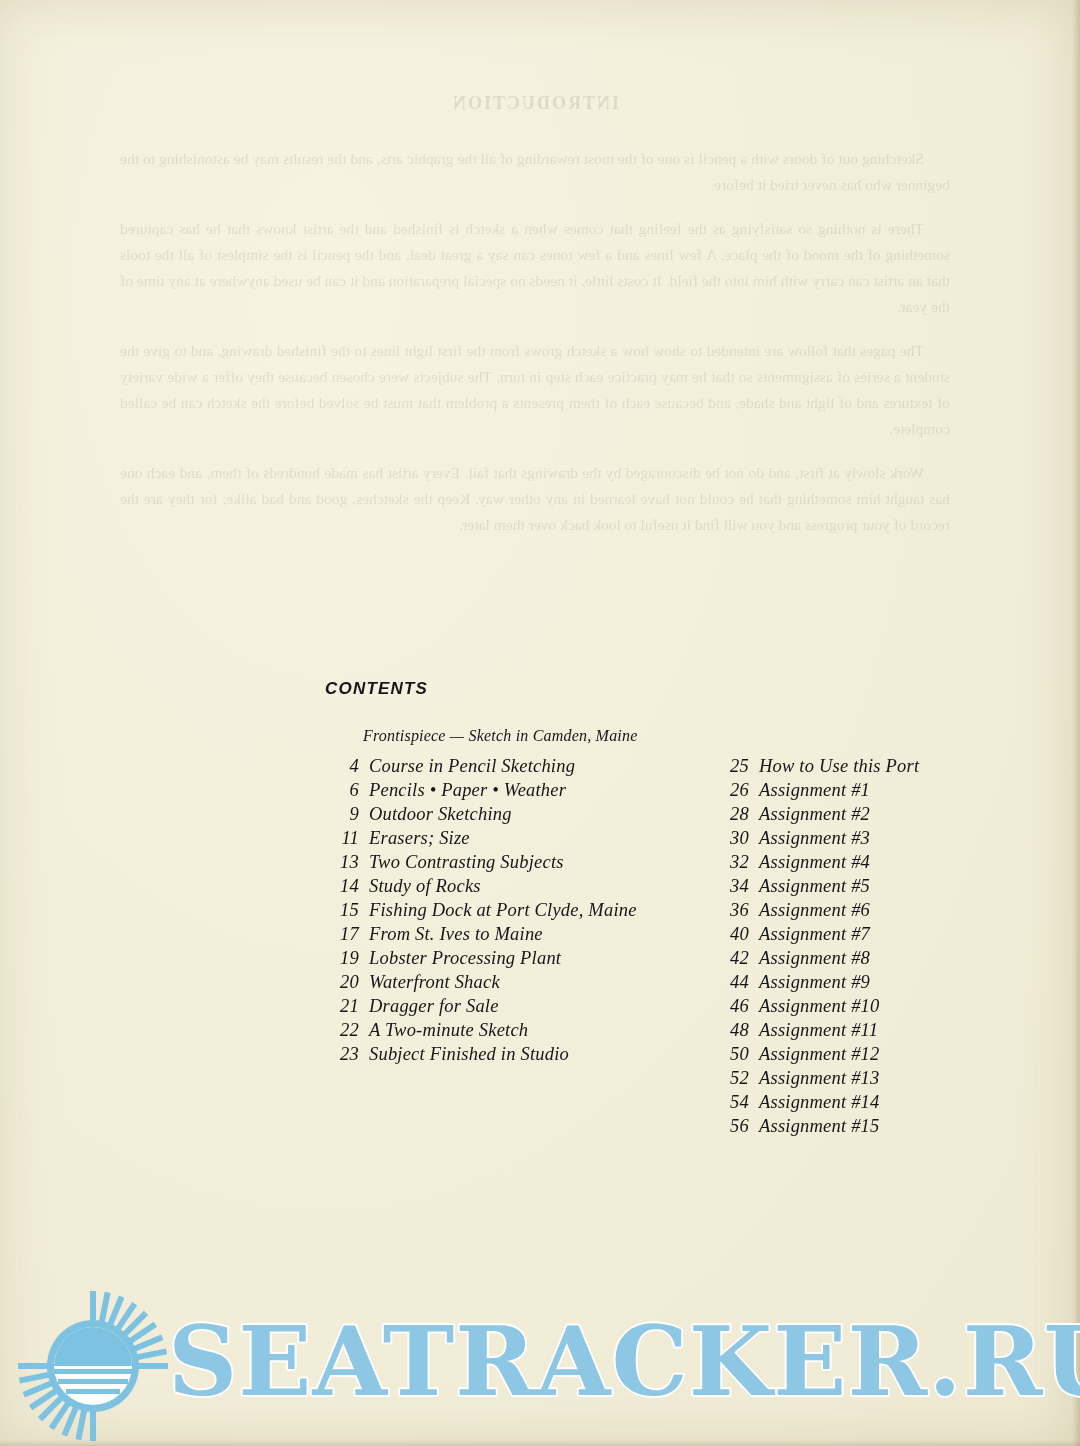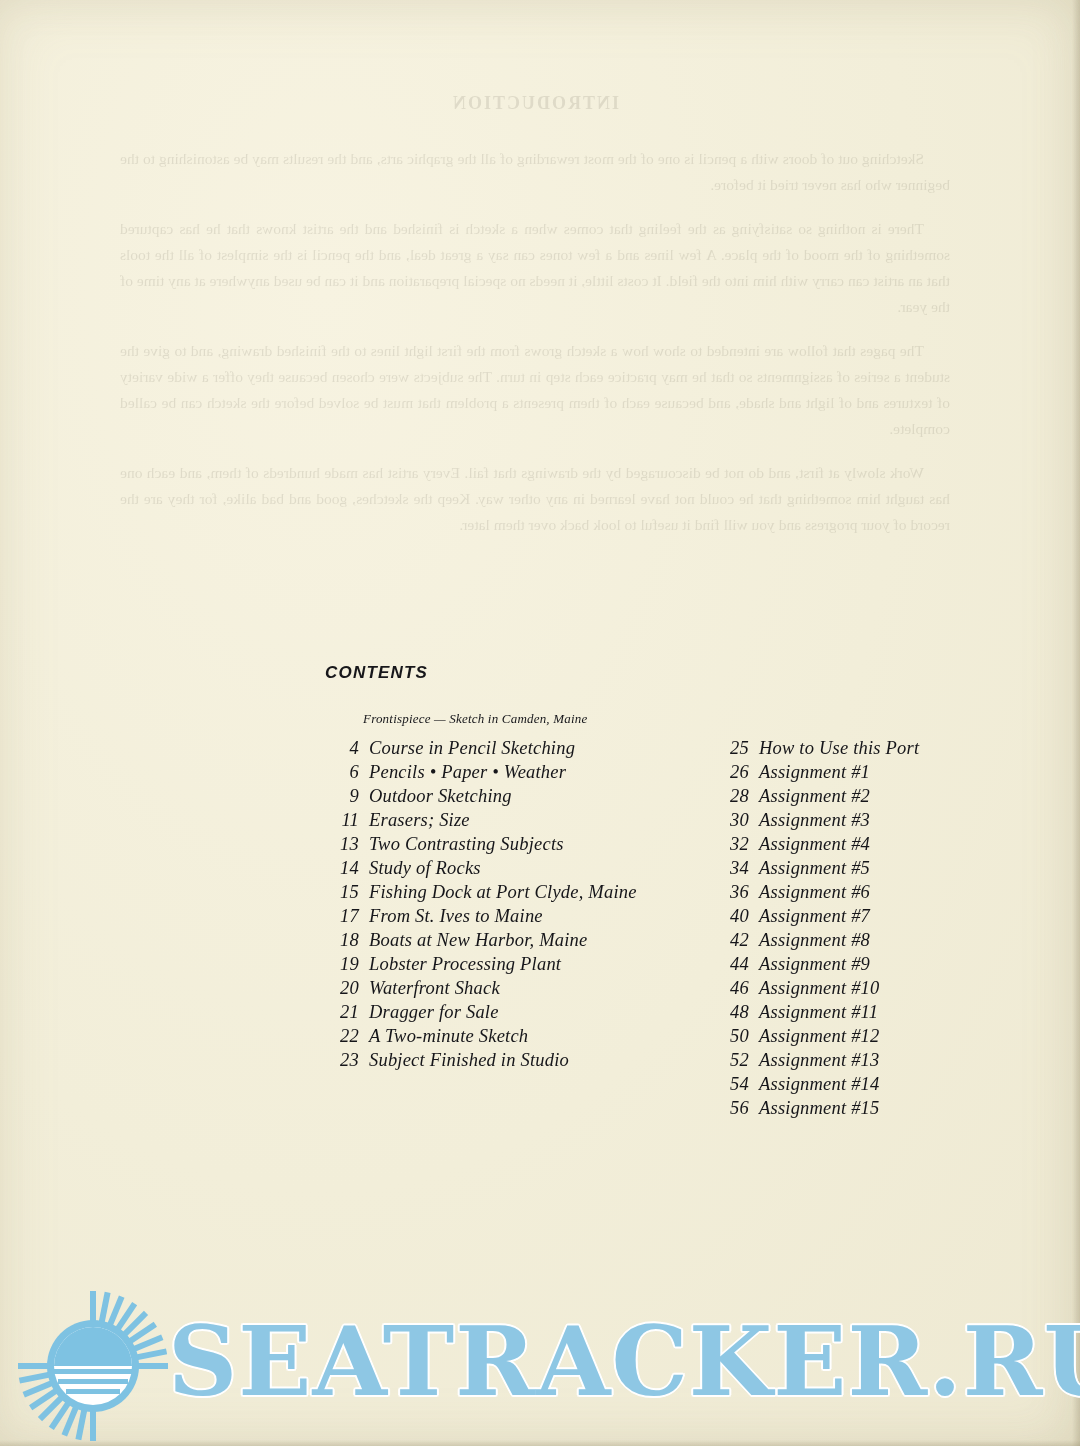--- a/index.html
+++ b/index.html
@@ -82,25 +82,25 @@
     top: 663px;
     width: 620px;
   }
   #contents-heading {
     font-family: "Liberation Sans", sans-serif;
     font-weight: bold;
     font-style: italic;
     font-size: 17px;
     letter-spacing: 1.2px;
     color: #17171a;
-    margin: 0 0 28px 0;
+    margin: 16px 0 28px 0;
   }
   .frontispiece {
     font-style: italic;
-    font-size: 13px;
+    font-size: 16px;
     color: #16161a;
     margin-left: 38px;
     margin-bottom: 11px;
     letter-spacing: 0.2px;
   }
   .toc-columns {
     display: flex;
     gap: 0px;
   }
   .toc-col {
@@ -205,24 +205,20 @@
             <span class="toc-page">14</span>
             <span class="toc-title">Study of Rocks</span>
           </div>
         <div class="toc-row">
             <span class="toc-page">15</span>
             <span class="toc-title">Fishing Dock at Port Clyde, Maine</span>
           </div>
         <div class="toc-row">
             <span class="toc-page">17</span>
             <span class="toc-title">From St. Ives to Maine</span>
-          </div>
-        <div class="toc-row">
-            <span class="toc-page">18</span>
-            <span class="toc-title">Boats at New Harbor, Maine</span>
           </div>
         <div class="toc-row">
             <span class="toc-page">19</span>
             <span class="toc-title">Lobster Processing Plant</span>
           </div>
         <div class="toc-row">
             <span class="toc-page">20</span>
             <span class="toc-title">Waterfront Shack</span>
           </div>
         <div class="toc-row">

